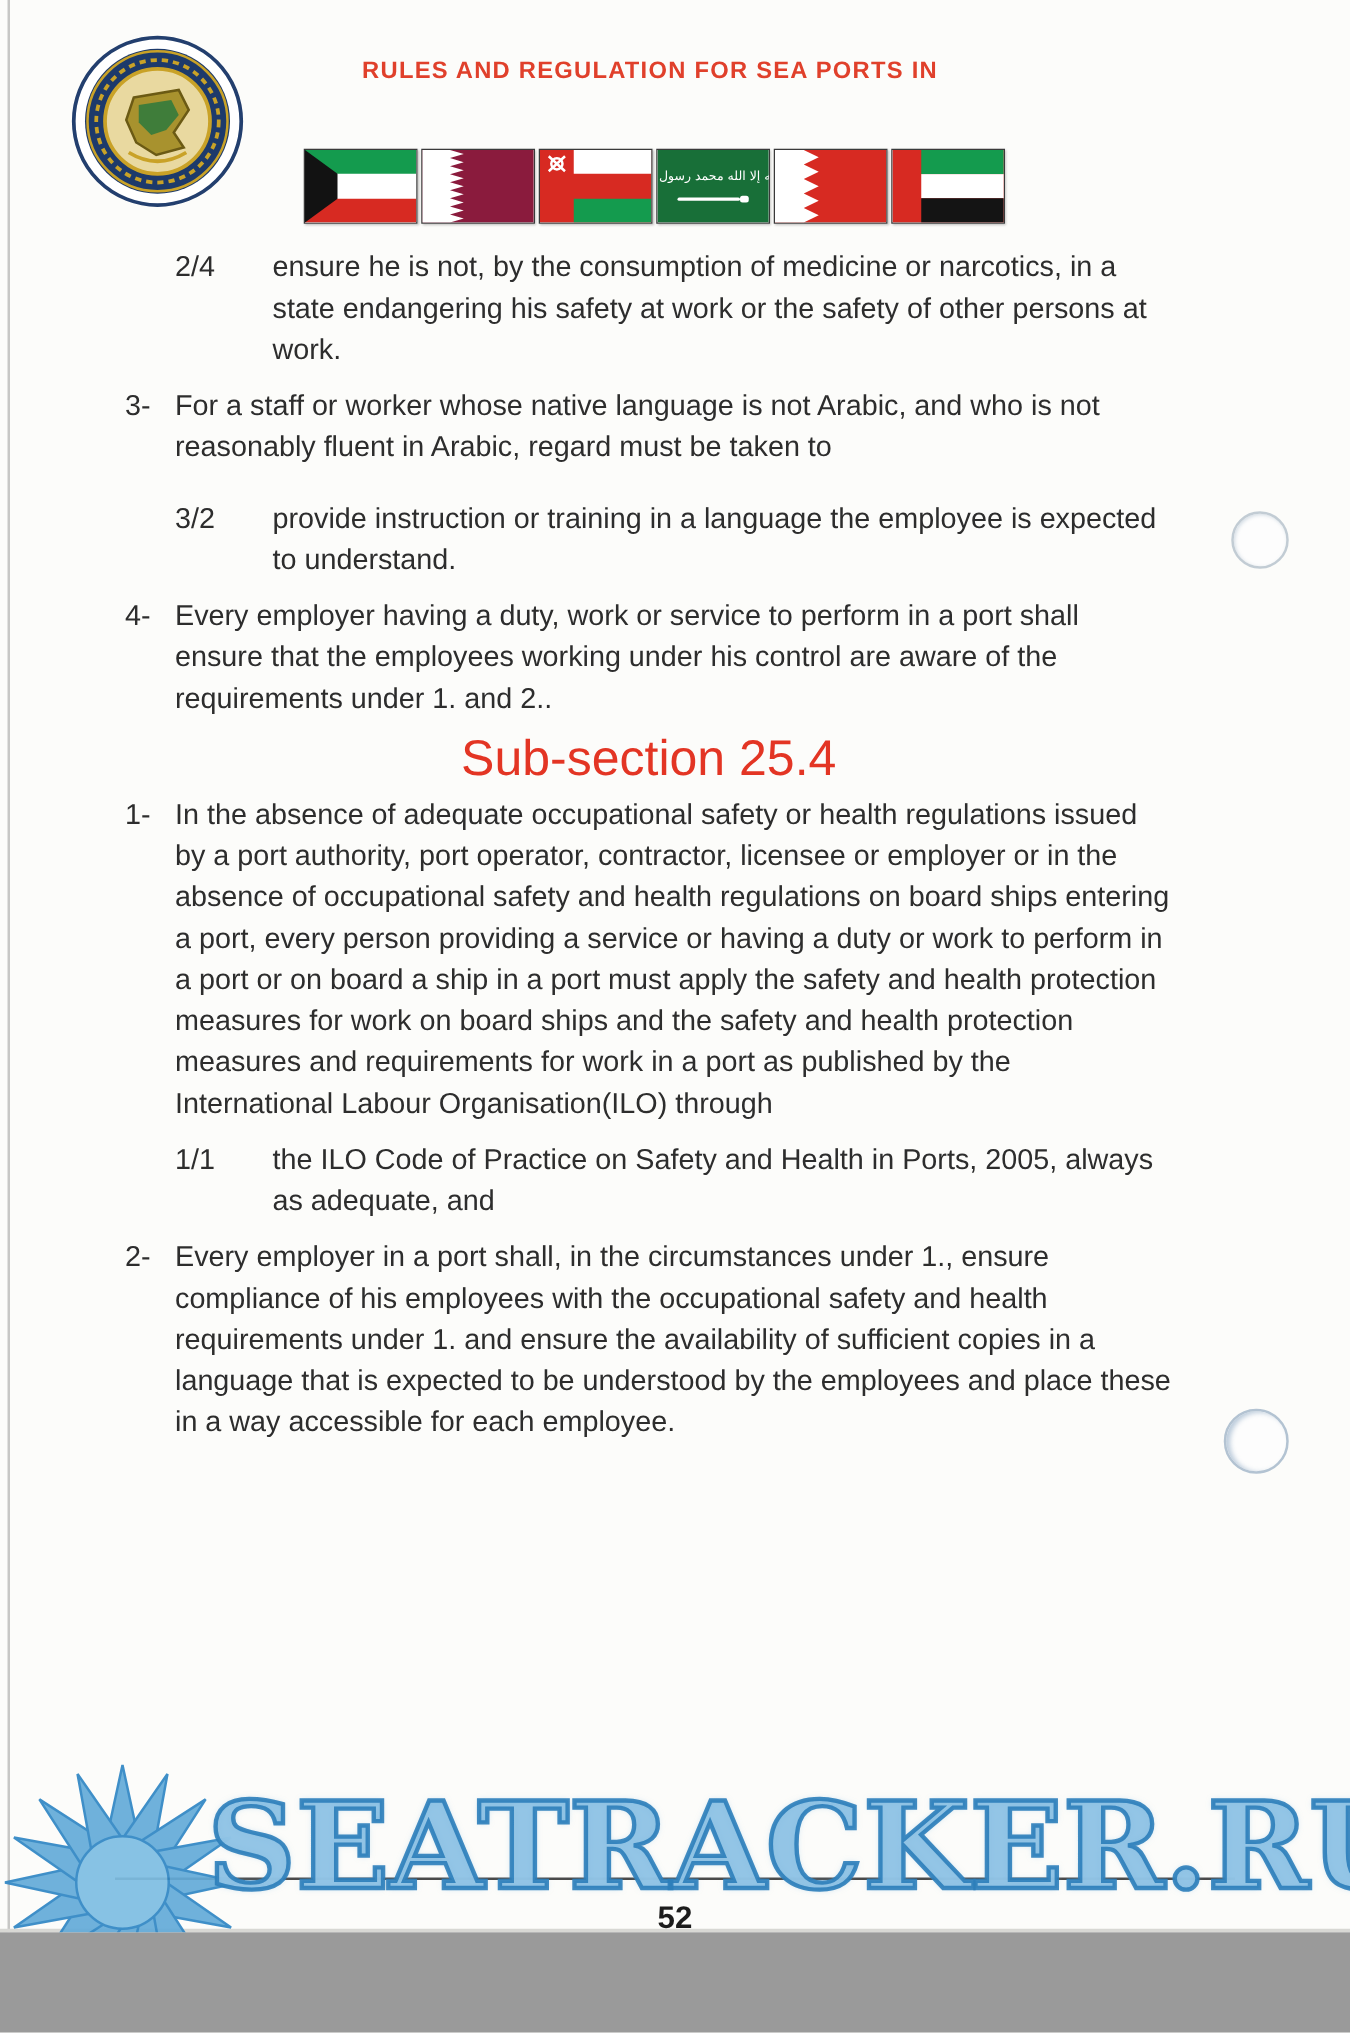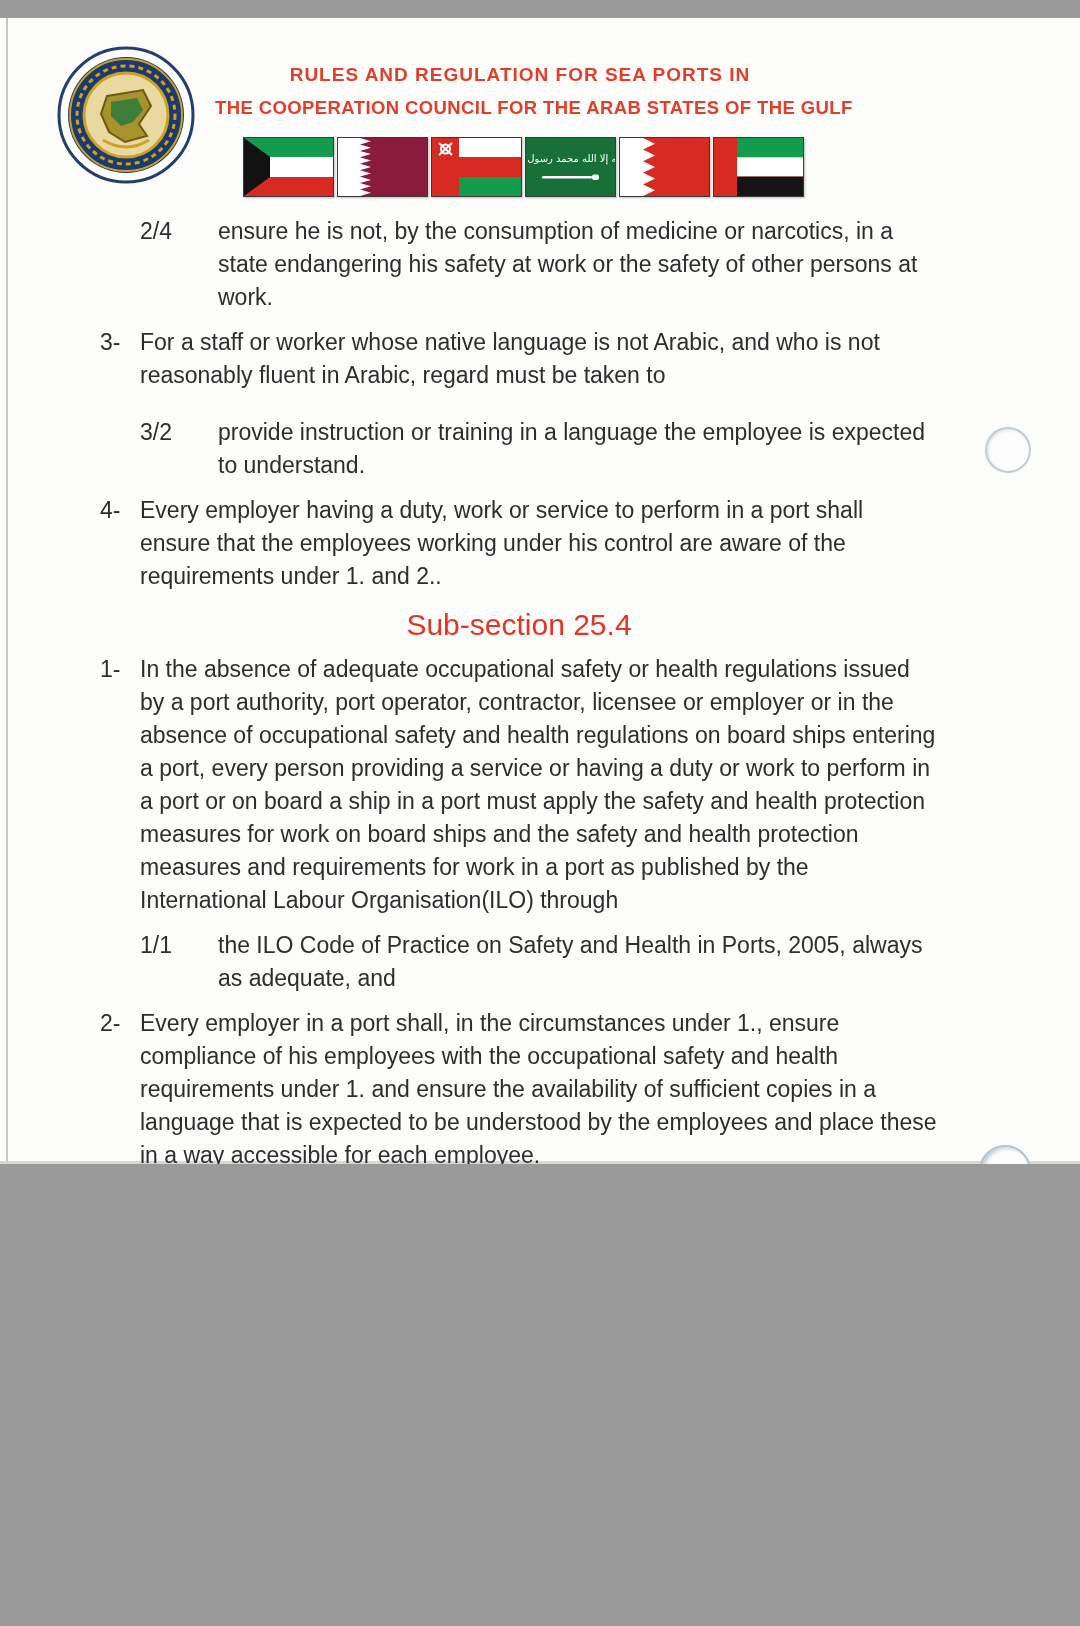--- a/index.html
+++ b/index.html
@@ -1,20 +1,20 @@
 <!DOCTYPE html>
 <html><head>
 <meta charset="utf-8">
 <style>
   * { box-sizing: border-box; }
   html, body { margin: 0; padding: 0; background: #9a9a9a; }
   .page {
     position: relative;
-    width: 1080px; height: 1146px;
-    margin: 18px auto;
+    width: 1080px; height: 1546px;
+    margin: 0 auto;
     background: #fcfcfa;
     font-family: "Liberation Sans", "DejaVu Sans", sans-serif;
     overflow: hidden;
   }
   .scan-edge-left { position:absolute; left:6px; top:0; width:2px; height:100%; background:#c7c7c5; }
   .scan-edge-bottom { position:absolute; left:0; bottom:0; width:100%; height:3px; background:#d8d8d4; }
 
   
   .logo { position:absolute; left:55px; top:26px; width:142px; height:142px; }
   .title-block { position:absolute; left:215px; top:46px; width:610px; text-align:center;
@@ -30,21 +30,21 @@
   .body-text {
     position:absolute; left:100px; top:197px; width:838px;
     color:#2d2d2d; font-size:23px; line-height:33px;
   }
   .block { display:flex; margin-bottom:12px; }
   .block .lbl { flex:none; }
   .block.main .lbl { width:40px; }
   .block.sub { padding-left:40px; }
   .block.sub .lbl { width:78px; }
   .block .txt { flex:1; }
-  .heading { text-align:center; color:#e33524; font-size:30px; line-height:40px;
+  .heading { text-align:center; color:#e33524; font-size:40px; line-height:40px;
              margin:6px 0 8px 0; font-weight:normal; }
 
   
   .hole { position:absolute; border-radius:50%; background:#fdfdfd; }
   .hole-1 { left:985px; top:409px; width:46px; height:46px;
             border:2px solid #c2ccd4; box-shadow: inset 1px 1px 3px rgba(120,150,175,.3); }
   .hole-2 { left:979px; top:1127px; width:52px; height:52px;
             border:2px solid #b3c3d2; box-shadow: inset 3px 1px 4px rgba(90,130,170,.4); }
 
   
@@ -81,21 +81,20 @@
       <circle cx="71" cy="71" r="49" fill="none" stroke="#c9a227" stroke-width="3" stroke-dasharray="5 4"></circle>
       <circle cx="71" cy="71" r="42" fill="#e9d9a0" stroke="#c9a227" stroke-width="3"></circle>
       <path d="M52,52 L88,46 L96,62 L84,80 L92,92 L70,98 L54,88 L46,70 Z" fill="#a8922e" stroke="#6b5a14" stroke-width="2"></path>
       <path d="M56,58 L82,54 L88,66 L78,78 L66,82 L56,72 Z" fill="#3f7d3a"></path>
       <path d="M48,96 Q71,110 94,96" fill="none" stroke="#c9a227" stroke-width="3"></path>
     </svg>
   </div>
 
   <div class="title-block">
     <div class="title-line1">RULES AND REGULATION FOR SEA PORTS IN</div>
-    <div class="title-line2">THE COOPERATION COUNCIL FOR THE ARAB STATES OF THE GULF</div>
   </div>
 
   <div class="flags">
     <div class="flag">
       <svg width="89" height="58" viewBox="0 0 89 58">
         <rect width="89" height="58" fill="#ffffff"></rect>
         <rect width="89" height="19" fill="#149b4e"></rect>
         <rect y="39" width="89" height="19" fill="#d72a22"></rect>
         <polygon points="0,0 26,19 26,39 0,58" fill="#121212"></polygon>
       </svg>

